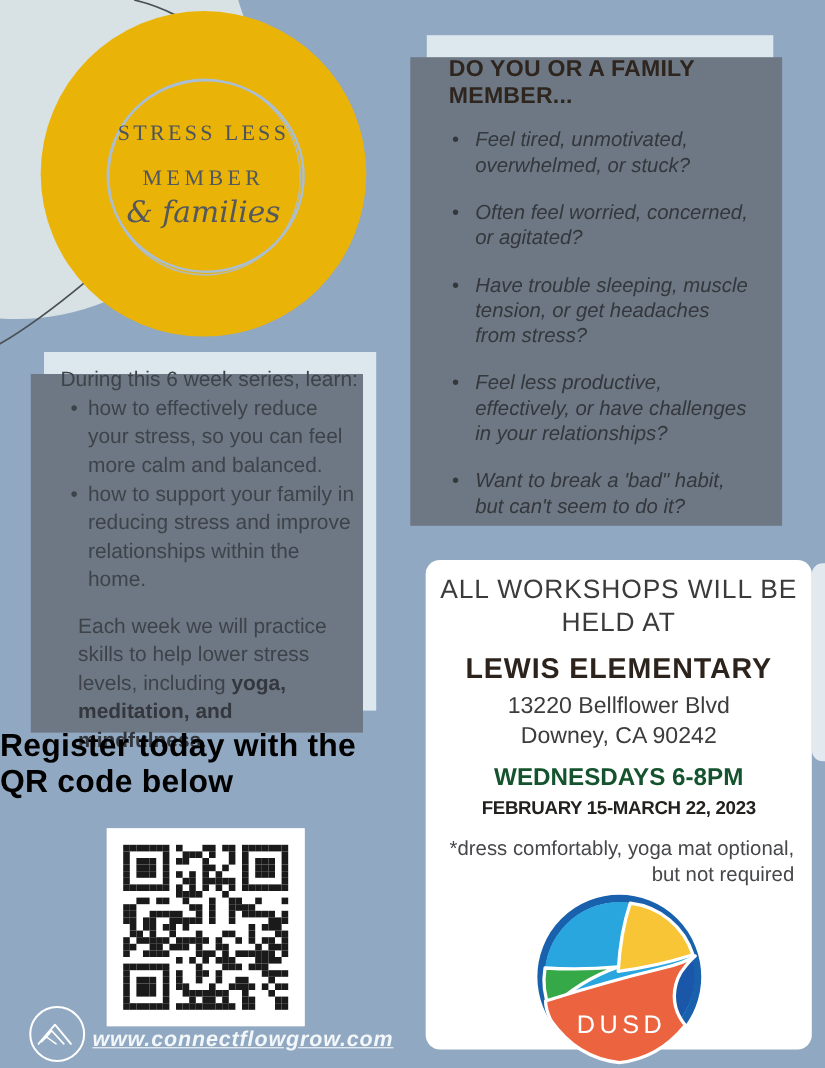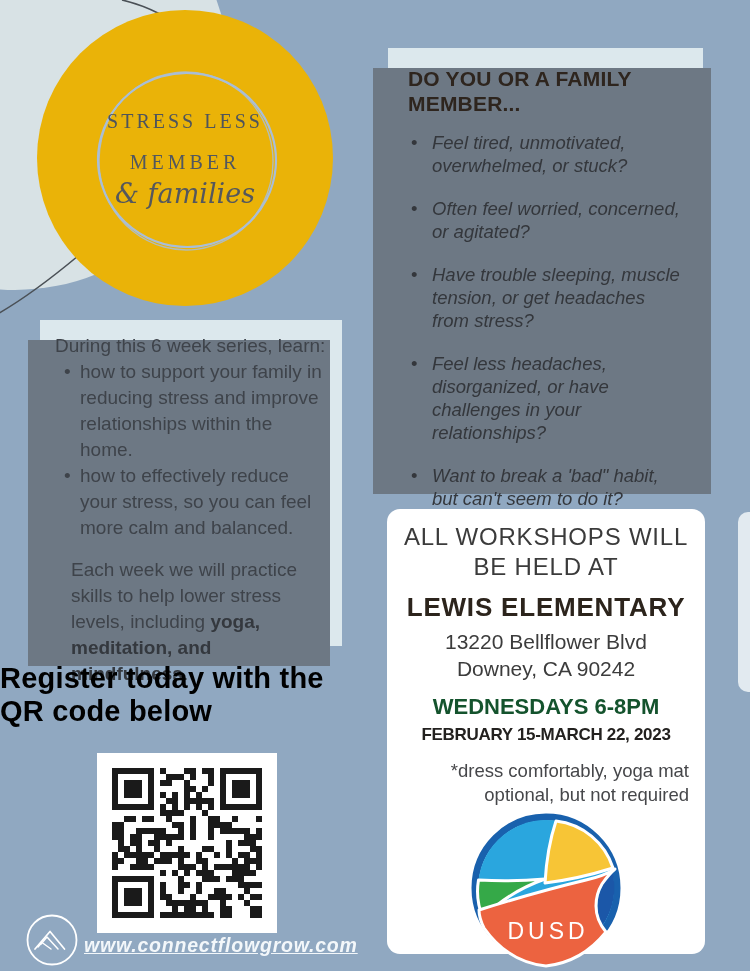--- a/index.html
+++ b/index.html
@@ -51,36 +51,36 @@
 
   
   .mountain-badge { position:absolute; left:25px; top:913px; z-index:1; }
   .site-link {
     position:absolute; left:84px; top:934px; z-index:1;
     font-size:19.5px; font-style:italic; letter-spacing:.8px;
     color:#f3f7fa; text-decoration:underline;font-weight:bold;
   }
 
   
-  .questions-panel { left:388px; top:48px; width:315px; height:439px; padding:16px 20px; }
+  .questions-panel { left:388px; top:32px; width:315px; height:439px; padding:16px 20px; }
   .questions-panel::before { left:-15px; right:-8px; top:20px; bottom:-7px; }
   .questions-heading {
     margin:2px 0 16px 0; font-size:21px; font-weight:bold; line-height:1.2;
     color:#2e251e; letter-spacing:.2px;
   }
   .q-list { list-style:none; margin:0; padding:0; }
   .q-list li {
     position:relative; padding-left:24px; margin-bottom:20px;
     font-style:italic; font-size:18.5px; line-height:1.24; color:#34373c;
   }
   .q-list li::before { content:"•"; position:absolute; left:3px; top:0; font-style:normal; }
 
   
   .workshop-card {
-    position:absolute; left:387px; top:509px; width:318px; height:445px;
+    position:absolute; left:387px; top:509px; width:351px; height:445px;
     background:#ffffff; border-radius:13px; z-index:1; box-sizing:border-box;
     padding-top:13px; text-align:center;
   }
   .ws-heading { margin:0 10px; font-size:24px; line-height:1.27; letter-spacing:.8px; color:#3b3b3b; }
   .ws-venue { margin:9px 0 0 0; font-size:26px; font-weight:bold; letter-spacing:.8px; color:#2c241c; }
   .ws-addr1 { margin-top:7px; font-size:21px; color:#3c3c3c; }
   .ws-addr2 { margin-top:3px; font-size:21px; color:#3c3c3c; }
   .ws-day   { margin-top:13px; font-size:22px; font-weight:bold; color:#14532d; }
   .ws-dates { margin-top:5px; font-size:17px; font-weight:bold; letter-spacing:-.3px; white-space:nowrap; color:#23211f; }
   .ws-note  { margin:14px 16px 0 16px; text-align:right; font-size:18.5px; line-height:1.32; color:#46474a; }
@@ -112,30 +112,30 @@
     <div class="brand-line brand-l2">MEMBER</div>
     <div class="brand-line brand-l3">&amp; families</div>
   </div>
 
   <div class="panel questions-panel">
     <h2 class="questions-heading">DO YOU OR A FAMILY MEMBER...</h2>
     <ul class="q-list">
       <li>Feel tired, unmotivated, overwhelmed, or stuck?</li>
       <li>Often feel worried, concerned, or agitated?</li>
       <li>Have trouble sleeping, muscle tension, or get headaches from stress?</li>
-      <li>Feel less headaches, disorganized, or have challenges in your relationships?</li>
+      <li>Feel less productive, effectively, or have challenges in your relationships?</li>
       <li>Want to break a 'bad" habit, but can't seem to do it?</li>
     </ul>
   </div>
 
   <div class="panel series-panel">
     <p class="series-intro">During this 6 week series,  learn:</p>
     <ul class="learn-list">
+      <li>how to effectively reduce your stress, so you can feel more calm and balanced.</li>
       <li>how to support your family in reducing stress and improve relationships within the home.</li>
-      <li>how to effectively reduce your stress, so you can feel more calm and balanced.</li>
     </ul>
     <p class="series-outro"><span>Each week we will practice skills to help lower stress levels, including </span><b>yoga, meditation, and mindfulness</b><span>.</span></p>
   </div>
 
   <div class="register-heading">Register today with the QR code below</div>
 
   <div class="qr-box">
     <svg id="qr-svg" width="180" height="180" viewBox="0 0 180 180">
       <rect x="0" y="0" width="180" height="180" fill="#ffffff"></rect>
     <rect x="15" y="15" width="6" height="6" fill="#1a1a1a"></rect>

